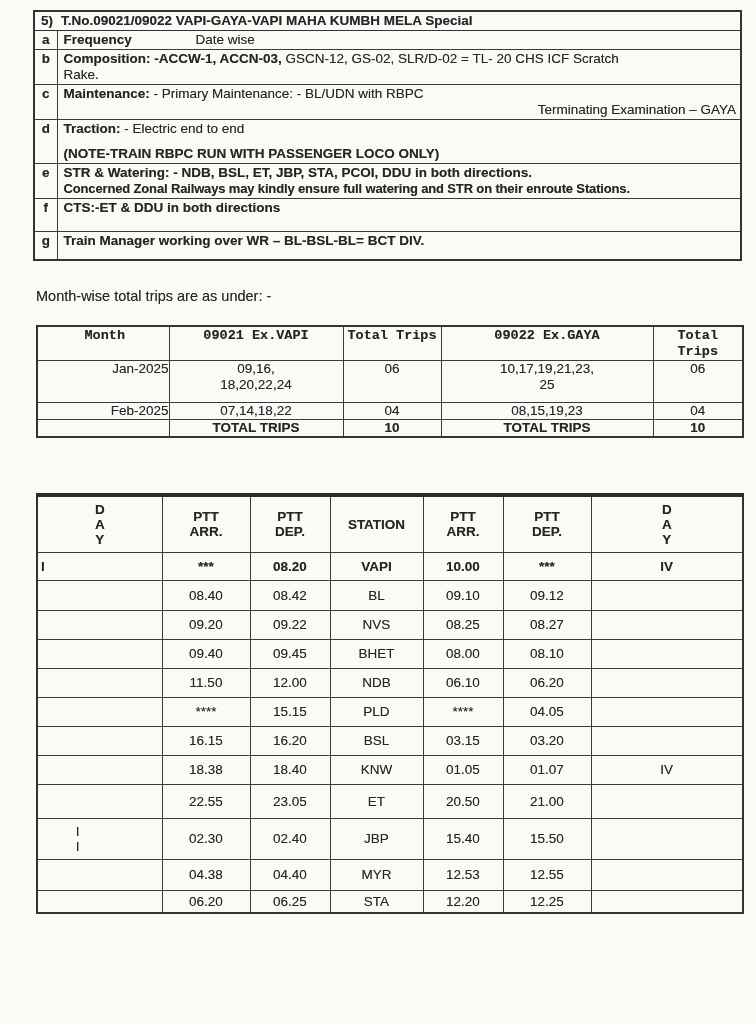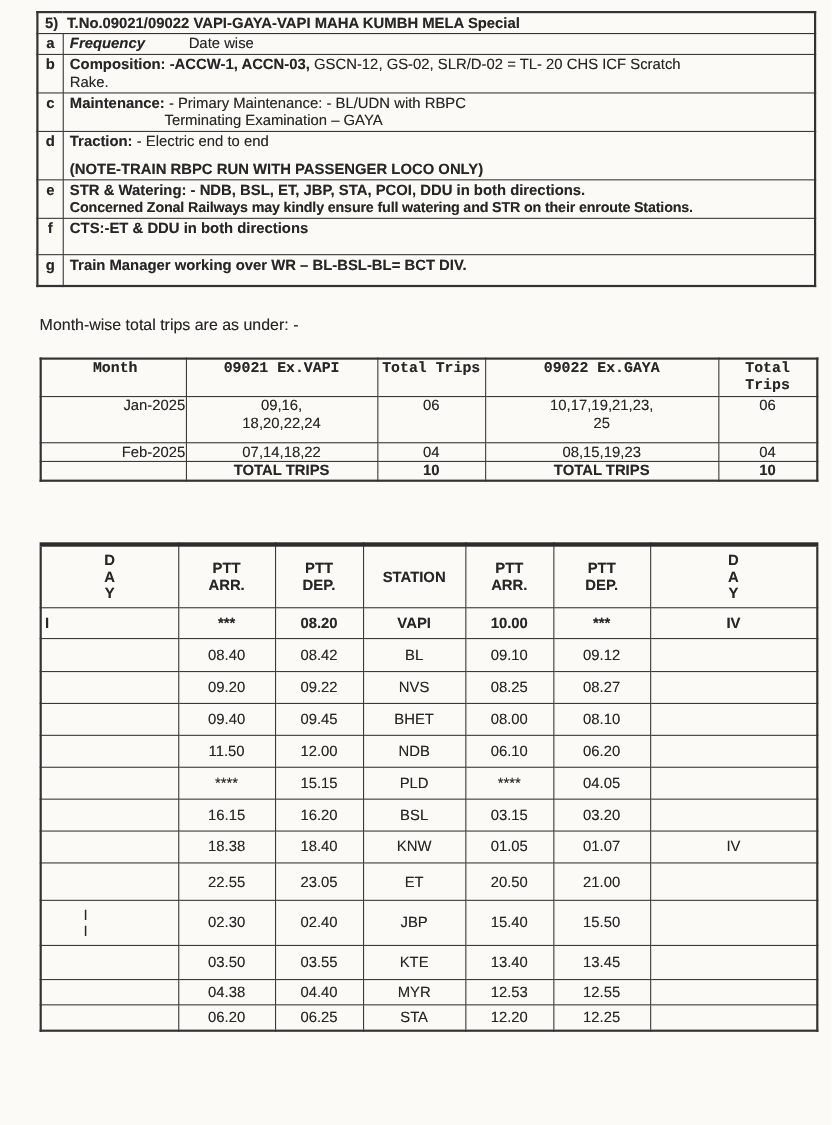--- a/index.html
+++ b/index.html
@@ -28,22 +28,22 @@
   .info-table col.letter-col { width:23px; }
   .info-table tr:nth-child(1) { height:19px;margin-top:42px; }
   .info-table tr:nth-child(1) td { border-bottom:1.5px solid #333; }
   .info-table tr:nth-child(2) { height:16px; }
   .info-table tr:nth-child(3) { height:34px; }
   .info-table tr:nth-child(4) { height:34px; }
   .info-table tr:nth-child(5) { height:44px; }
   .info-table tr:nth-child(6) { height:35px; }
   .info-table tr:nth-child(7) { height:33px; }
   .info-table tr:nth-child(8) { height:28px; }
-  .info-table .lbl { display:inline-block; width:108px;font-style:italic; }
-  .indent2 { padding-left:86px; }
+  .info-table .lbl { display:inline-block; width:132px; }
+  .indent2 { padding-left:86px;text-align:right; }
   .spacer { height:9px; }
   .title-num { display:inline-block; width:20px; }
   .fit { font-size:13px; letter-spacing:-0.15px; }
 
   
   .trips-heading {
     position:absolute; left:36px; top:288px;
     font-size:14.5px; font-weight:normal;
   }
 
@@ -321,29 +321,20 @@
           <td class="ml">I
 I</td>
           <td>02.30</td>
           <td>02.40</td>
           <td>JBP</td>
           <td>15.40</td>
           <td>15.50</td>
           <td class="ml"></td>
         </tr>
 
-        <tr>
-          <td class="ml"></td>
-          <td>03.50</td>
-          <td>03.55</td>
-          <td>KTE</td>
-          <td>13.40</td>
-          <td>13.45</td>
-          <td class="ml"></td>
-        </tr>
 
         <tr>
           <td class="ml"></td>
           <td>04.38</td>
           <td>04.40</td>
           <td>MYR</td>
           <td>12.53</td>
           <td>12.55</td>
           <td class="ml"></td>
         </tr>

